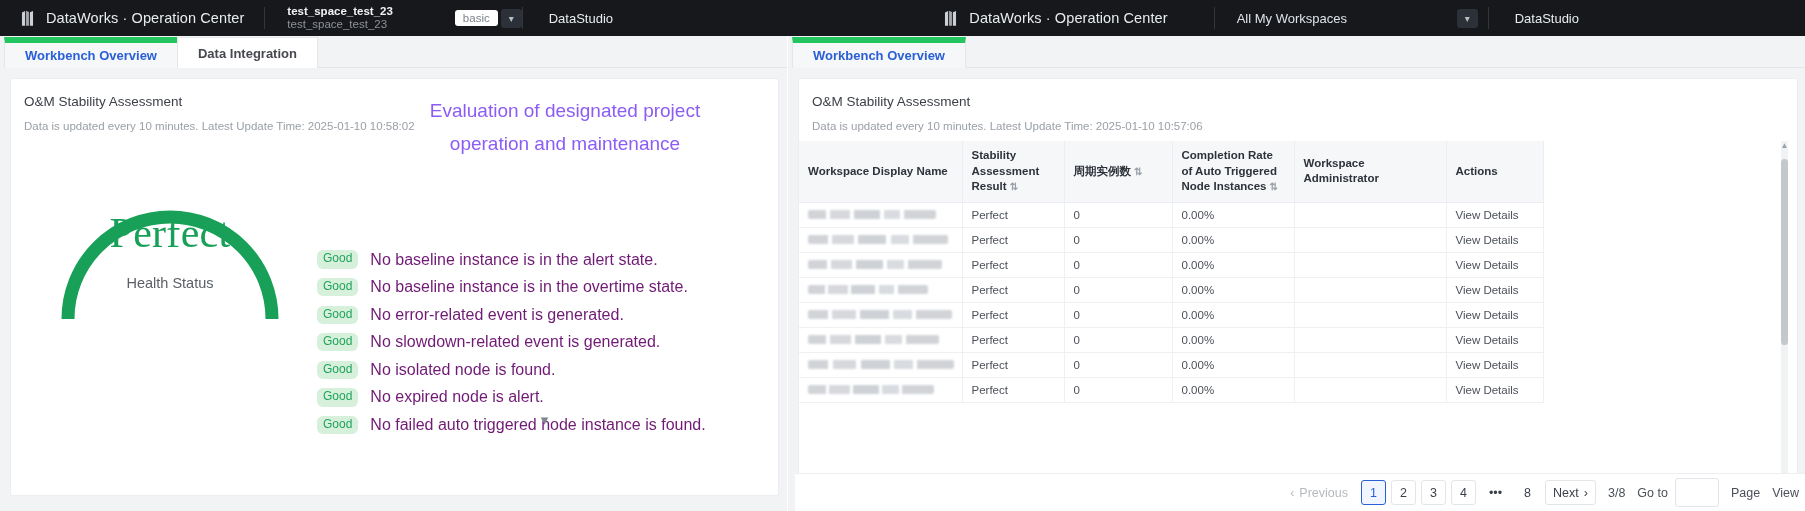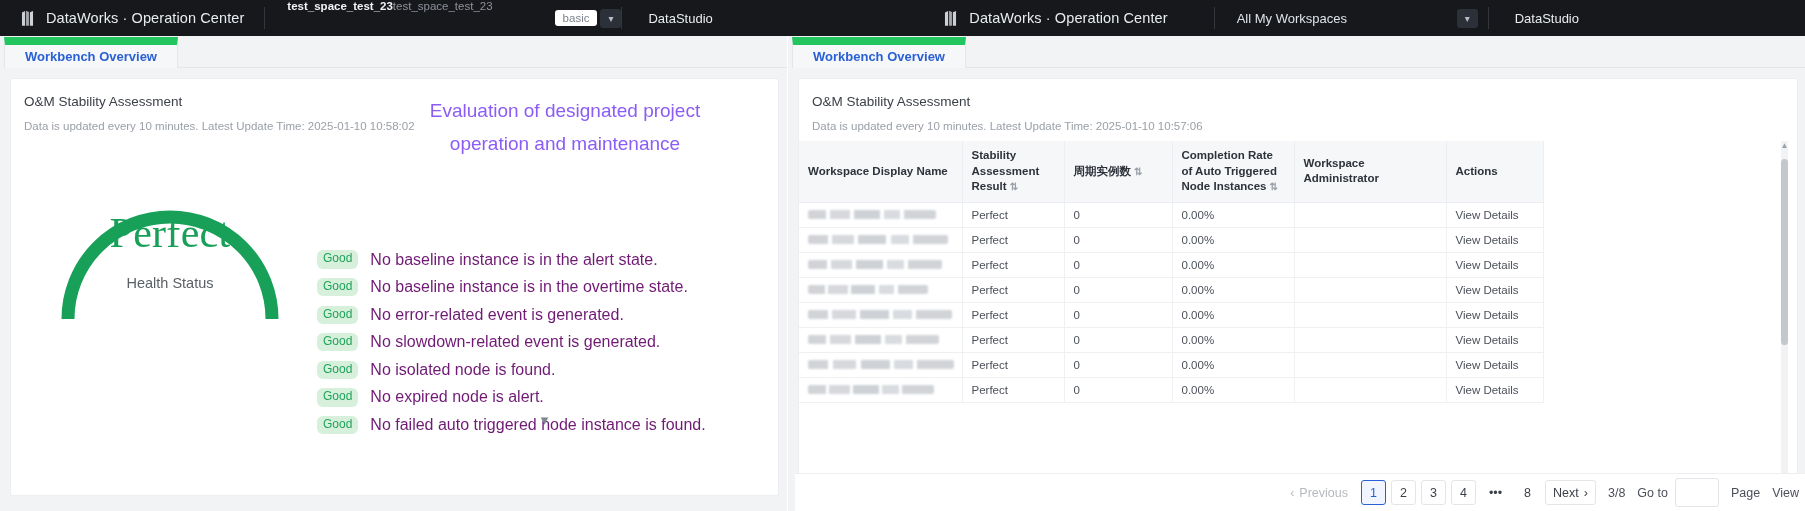--- a/index.html
+++ b/index.html
@@ -50,21 +50,21 @@
   .tb-div {
     width: 1px;
     background: #33363c;
     margin: 7px 0;
     flex: 0 0 auto;
   }
   .ws-block {
     padding-left: 22px;
     padding-right: 10px;
     display: flex;
-    flex-direction: row;
+    flex-direction: column;
     justify-content: center;
     height: 36px;
     line-height: 1.15;
   }
   .ws-name {
     color: #f0f2f4;
     font-size: 11.5px;
     font-weight: bold;
     white-space: nowrap;
   }
@@ -144,21 +144,21 @@
     background: #f6f7f8;
     border: 1px solid #e4e6ea;
     border-bottom: none;
     margin-right: -1px;
     box-sizing: border-box;
     white-space: nowrap;
   }
   .tab.active {
     color: #2a60d6;
     background: #f6f7f8;
-    border-top: 8px solid #22c55e;
+    border-top: 6px solid #22c55e;
     padding-top: 0;
   }
   .tab.plain {
     background: #ffffff;
     color: #45494f;
   }
   .tab-fill {
     flex: 1 1 auto;
     height: 31px;
     border-bottom: 1px solid #e4e6ea;
@@ -475,20 +475,21 @@
     <div class="tb-div"></div>
 
     <div class="tb-link">DataStudio</div>
     <div style="flex:0 0 200px"></div>
   </div>
 
   <div class="panel-left">
 
     <div class="tabs">
       <div class="tab active">Workbench Overview</div>
+      <div class="tab plain">Data Integration</div>
       <div class="tab-fill"></div>
     </div>
 
     <div class="card">
       <div class="card-title">O&amp;M Stability Assessment</div>
       <div class="card-sub">Data is updated every 10 minutes. Latest Update Time: 2025-01-10 10:58:02</div>
 
       <div class="gauge-wrap">
         <svg width="262" height="200" viewBox="0 0 262 200">
           <path d="M 29 182 A 102 102 0 1 1 233 182" fill="none" stroke="#18a058" stroke-width="13" stroke-linecap="butt"></path>

